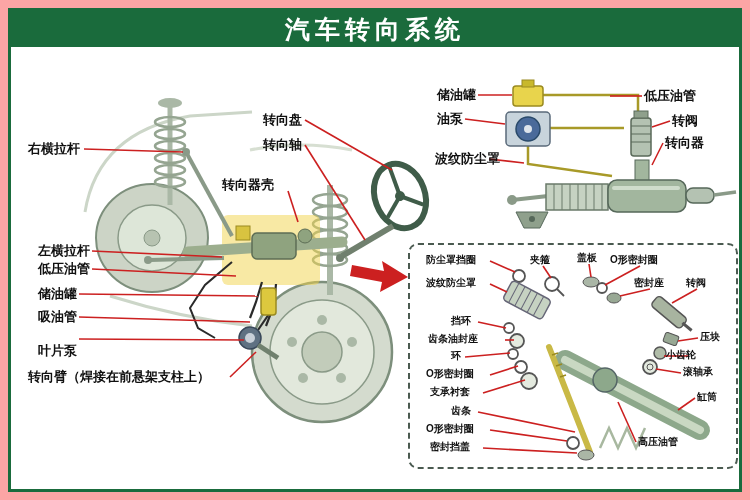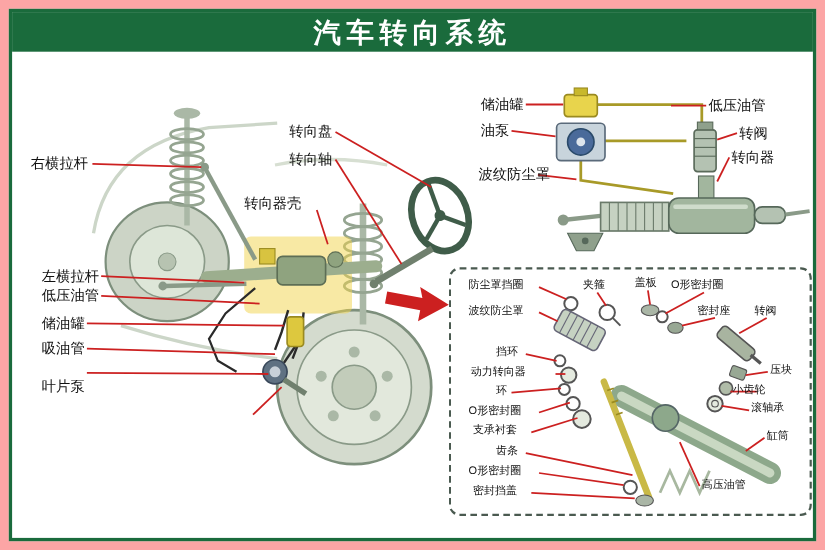--- a/index.html
+++ b/index.html
@@ -3,21 +3,21 @@
 <meta charset="utf-8">
 <style>
   *{margin:0;padding:0;box-sizing:border-box}
   html,body{width:750px;height:500px;background:#fff;font-family:"Liberation Sans","DejaVu Sans",sans-serif}
   .page{position:relative;width:750px;height:500px;background:#fca5a5;overflow:hidden}
   .frame{position:absolute;left:8px;top:8px;right:8px;bottom:8px;border:3px solid #1a6b3c;background:#fff}
   .title-band{position:absolute;left:11px;top:11px;right:11px;height:36px;background:#1a6b3c;
               display:flex;align-items:center;justify-content:center}
   .title-band h1{color:#ffffff;font-size:25px;font-weight:bold;letter-spacing:5px}
   .art{position:absolute;left:0;top:0;pointer-events:none}
-  .lbl{position:absolute;font-size:13px;font-weight:normal;color:#101010;white-space:nowrap;line-height:1.1}
+  .lbl{position:absolute;font-size:13px;font-weight:bold;color:#101010;white-space:nowrap;line-height:1.1}
   .lbl.sm{font-size:10px}
   .exploded-box{position:absolute;left:408px;top:243px;width:330px;height:226px;
                 border:2px dashed #4a5a50;border-radius:10px}
 </style>
 </head>
 <body>
 
 <div class="page">
   <div class="frame"></div>
   <div class="title-band">
@@ -225,37 +225,38 @@
 
   <div class="lbl" style="left:28px;top:142px">右横拉杆</div>
   <div class="lbl" style="left:263px;top:113px">转向盘</div>
   <div class="lbl" style="left:263px;top:138px">转向轴</div>
   <div class="lbl" style="left:222px;top:178px">转向器壳</div>
   <div class="lbl" style="left:38px;top:244px">左横拉杆</div>
   <div class="lbl" style="left:38px;top:262px">低压油管</div>
   <div class="lbl" style="left:38px;top:287px">储油罐</div>
   <div class="lbl" style="left:38px;top:310px">吸油管</div>
   <div class="lbl" style="left:38px;top:344px">叶片泵</div>
+  <div class="lbl" style="left:28px;top:370px">转向臂（焊接在前悬架支柱上）</div>
 
   <div class="lbl" style="left:437px;top:88px">储油罐</div>
   <div class="lbl" style="left:437px;top:112px">油泵</div>
   <div class="lbl" style="left:435px;top:152px">波纹防尘罩</div>
   <div class="lbl" style="left:644px;top:89px">低压油管</div>
   <div class="lbl" style="left:672px;top:114px">转阀</div>
   <div class="lbl" style="left:665px;top:136px">转向器</div>
 
   <div class="lbl sm" style="left:426px;top:254px">防尘罩挡圈</div>
   <div class="lbl sm" style="left:530px;top:254px">夹箍</div>
   <div class="lbl sm" style="left:577px;top:252px">盖板</div>
   <div class="lbl sm" style="left:610px;top:254px">O形密封圈</div>
   <div class="lbl sm" style="left:426px;top:277px">波纹防尘罩</div>
   <div class="lbl sm" style="left:634px;top:277px">密封座</div>
   <div class="lbl sm" style="left:686px;top:277px">转阀</div>
   <div class="lbl sm" style="left:451px;top:315px">挡环</div>
-  <div class="lbl sm" style="left:428px;top:333px">动力转向器</div>
+  <div class="lbl sm" style="left:428px;top:333px">齿条油封座</div>
   <div class="lbl sm" style="left:451px;top:350px">环</div>
   <div class="lbl sm" style="left:426px;top:368px">O形密封圈</div>
   <div class="lbl sm" style="left:430px;top:386px">支承衬套</div>
   <div class="lbl sm" style="left:700px;top:331px">压块</div>
   <div class="lbl sm" style="left:666px;top:349px">小齿轮</div>
   <div class="lbl sm" style="left:683px;top:366px">滚轴承</div>
   <div class="lbl sm" style="left:451px;top:405px">齿条</div>
   <div class="lbl sm" style="left:697px;top:391px">缸筒</div>
   <div class="lbl sm" style="left:426px;top:423px">O形密封圈</div>
   <div class="lbl sm" style="left:430px;top:441px">密封挡盖</div>

